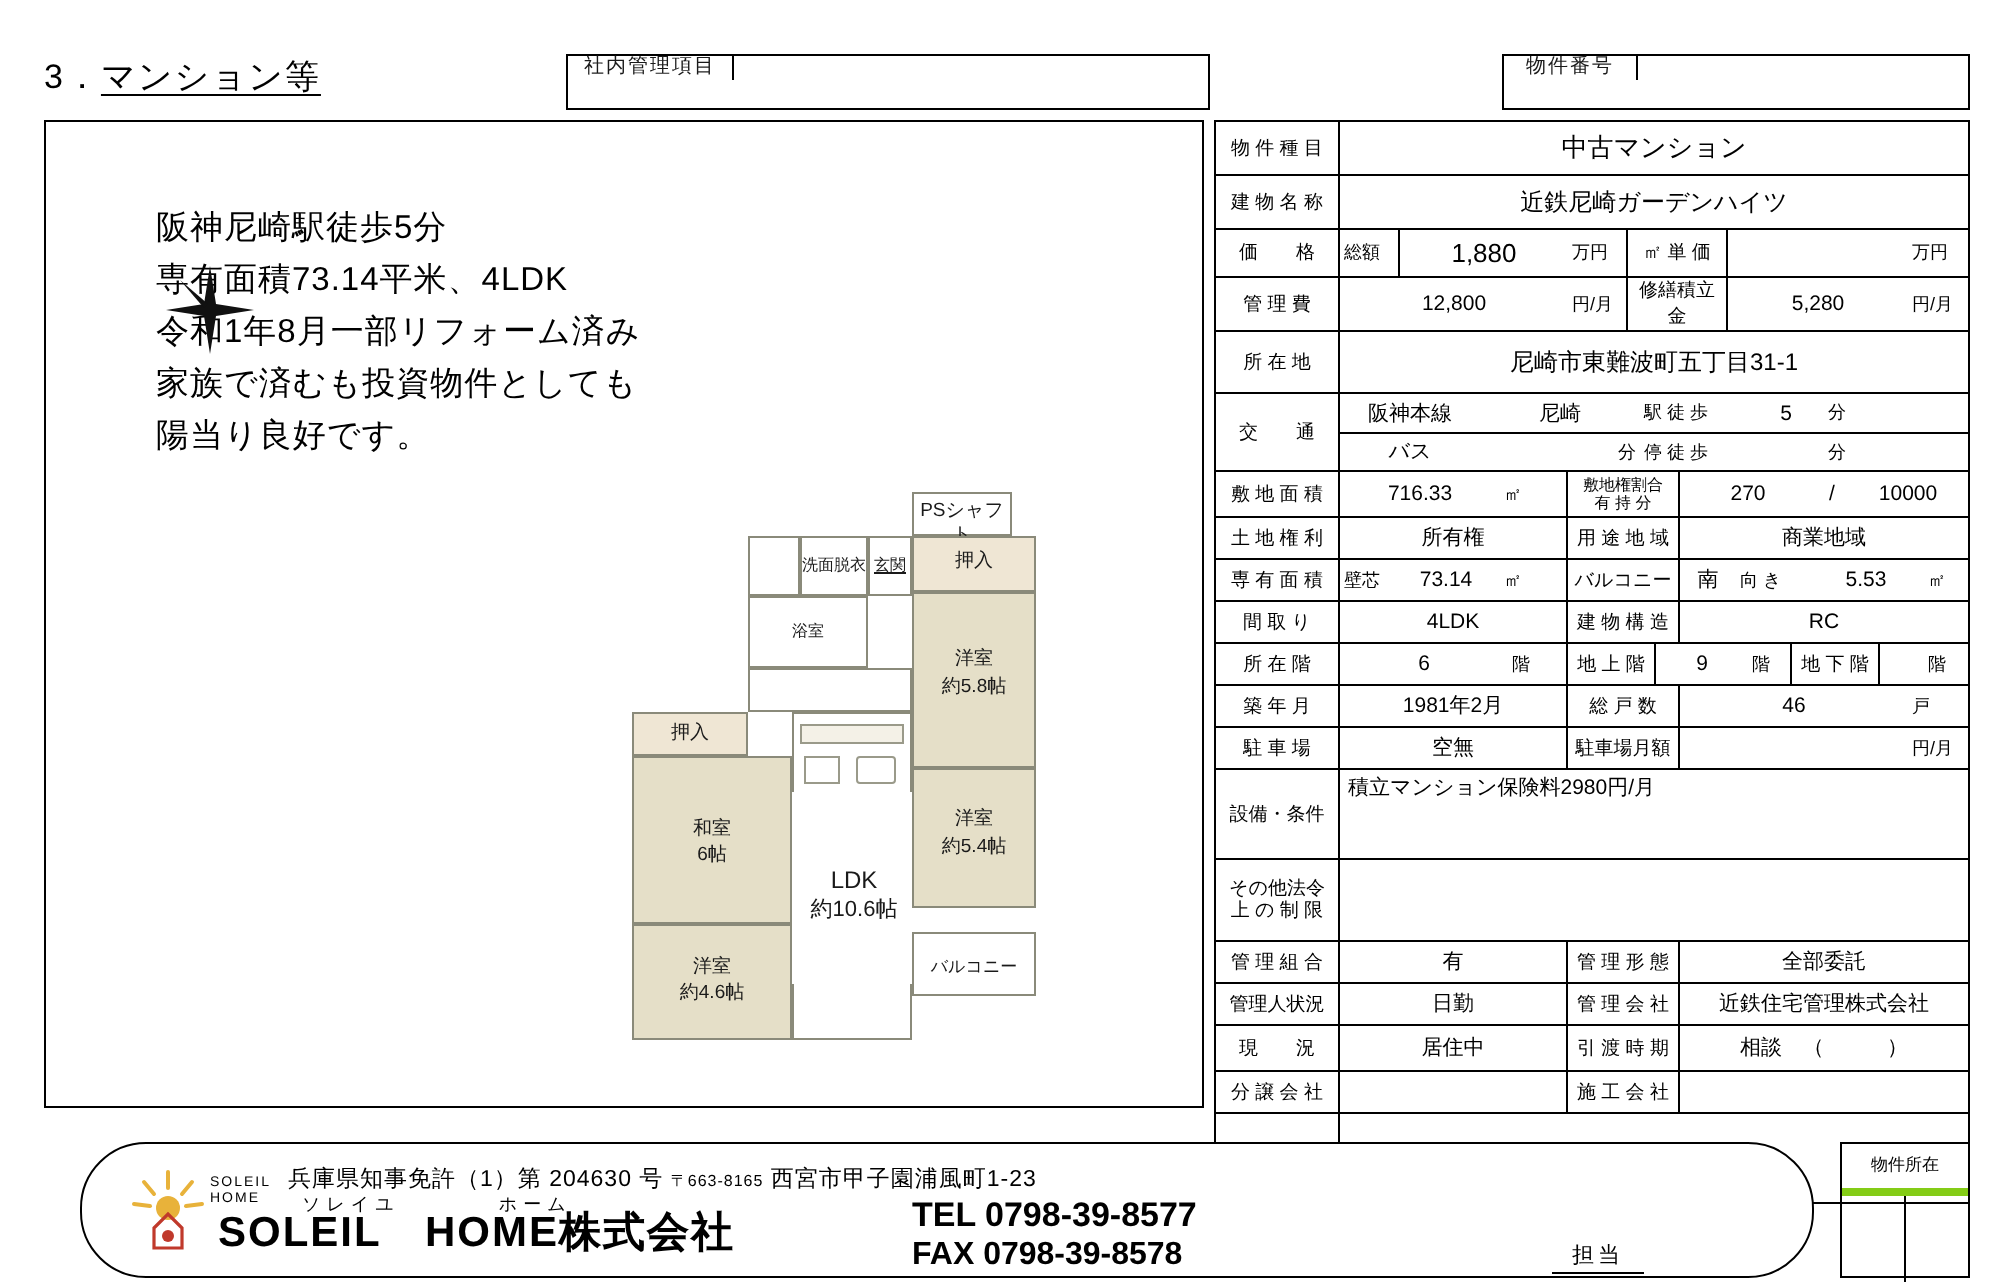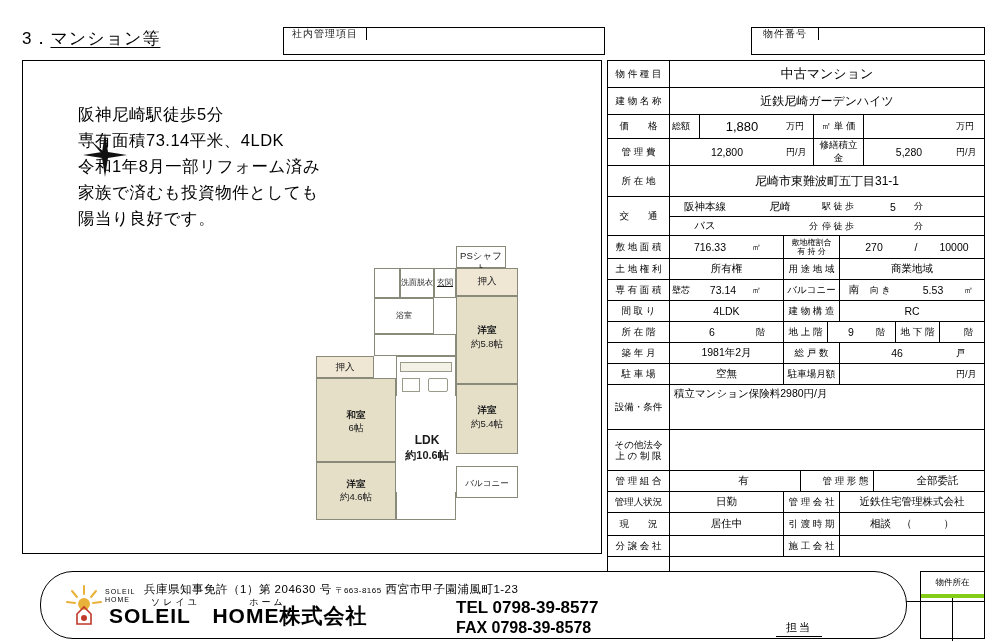--- a/index.html
+++ b/index.html
@@ -39,21 +39,21 @@
   }
 
   
   .fp{position:absolute;left:255px;top:185px;width:300px;height:295px;}
   .fp div{position:absolute;box-sizing:border-box;}
   .rm{border:1px solid #8a8a7a;background:#fff;}
   .beige{background:#efe6d4;}
   .tatami{background:#e5dfc8;}
   .wood{background:#fff;}
   .lbl{position:absolute;font-size:9.5px;text-align:center;line-height:12px;color:#1a1a1a;}
-  .lbl.b{font-weight:bold;text-align:center;}
+  .lbl.b{font-weight:normal;text-align:center;}
   .compass{position:absolute;left:60px;top:72px;width:44px;height:44px;}
 
   
   .tbl{
     position:absolute;left:607px;top:45px;width:376px;
     border:1px solid #000;border-bottom:none;
     font-size:10.5px;
   }
   .row{display:flex;border-bottom:1px solid #000;min-height:19px;}
   .c{border-right:1px solid #000;display:flex;align-items:center;box-sizing:border-box;padding:0 2px;}
@@ -303,21 +303,21 @@
       <div class="c hd" style="width:62px;">設備・条件</div>
       <div class="c" style="flex:1;align-items:flex-start;padding-top:2px;padding-left:4px;">積立マンション保険料2980円/月</div>
     </div>
 
     <div class="row" style="min-height:40px;">
       <div class="c hd" style="width:62px;white-space:pre-line;line-height:11px;">その他法令
 上 の 制 限</div>
       <div class="c" style="flex:1;"></div>
     </div>
 
-    <div class="row" style="min-height:20px;gap:17px;">
+    <div class="row" style="min-height:20px;">
       <div class="c hd" style="width:62px;">管 理 組 合</div>
       <div class="c ctr" style="width:114px;">有</div>
       <div class="c hd" style="width:56px;">管 理 形 態</div>
       <div class="c ctr" style="flex:1;">全部委託</div>
     </div>
 
     <div class="row" style="min-height:20px;">
       <div class="c hd" style="width:62px;">管理人状況</div>
       <div class="c ctr" style="width:114px;">日勤</div>
       <div class="c hd" style="width:56px;">管 理 会 社</div>

